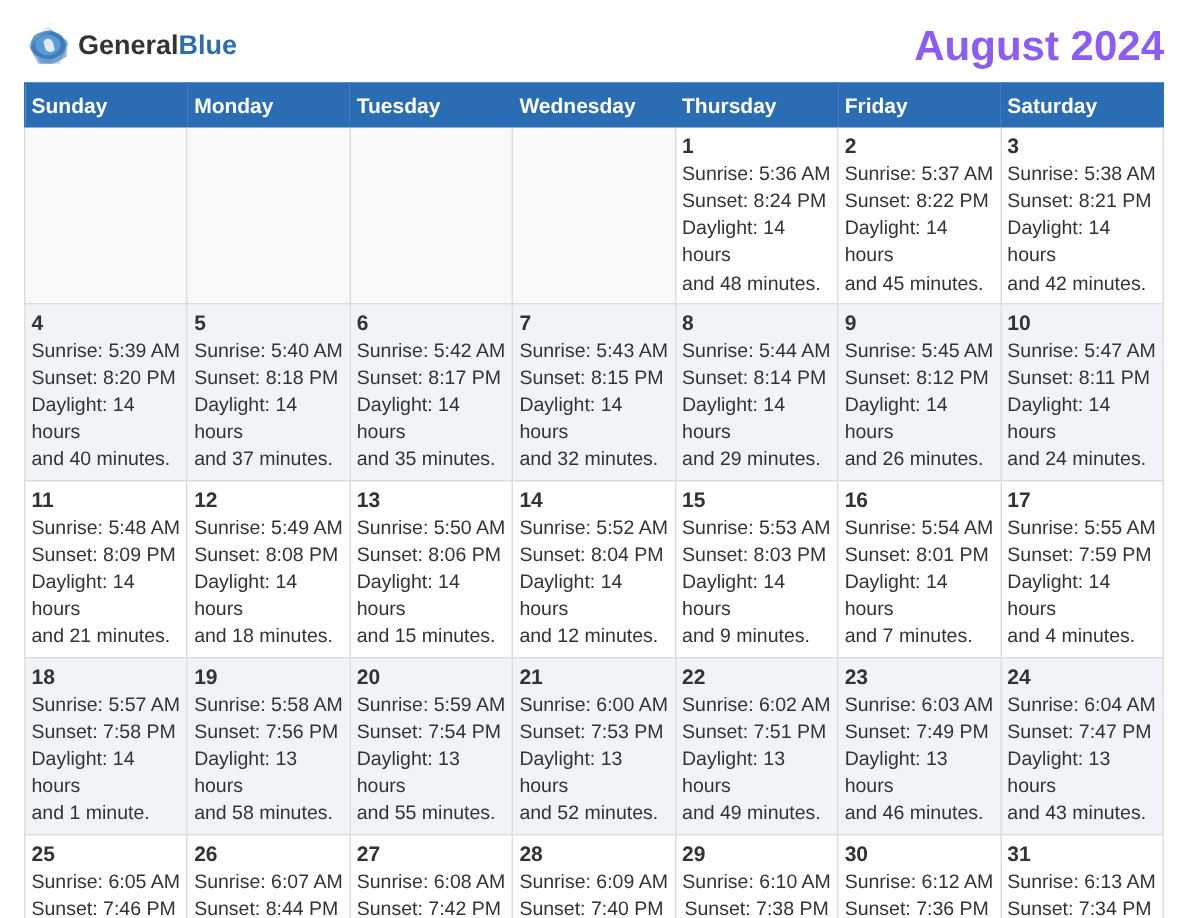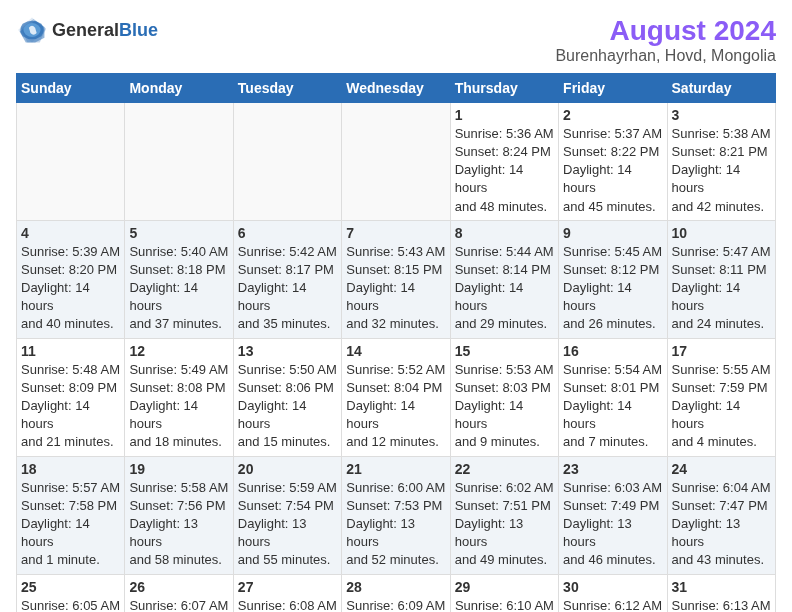--- a/index.html
+++ b/index.html
@@ -106,21 +106,20 @@
       <path d="M8,10 Q20,2 32,10 Q38,18 32,26 Q20,34 8,26 Q2,18 8,10 Z" fill="#2a6db5" opacity="0.7"></path>
       <path d="M12,12 Q20,6 28,12 Q34,18 28,24 Q20,30 12,24 Q6,18 12,12 Z" fill="#5b9bd5"></path>
       <path d="M16,15 Q20,10 24,15 L26,22 Q22,26 18,22 Z" fill="white" opacity="0.8"></path>
     </svg>
     <div>
       <span class="logo-text-general">General</span><span class="logo-text-blue">Blue</span>
     </div>
   </div>
   <div class="title-area">
     <div class="main-title">August 2024</div>
-    <div class="subtitle">Burenhayrhan, Hovd, Mongolia</div>
   </div>
 </div>
 
 <table class="calendar">
   <thead>
     <tr>
       <th>Sunday</th>
       <th>Monday</th>
       <th>Tuesday</th>
       <th>Wednesday</th>

